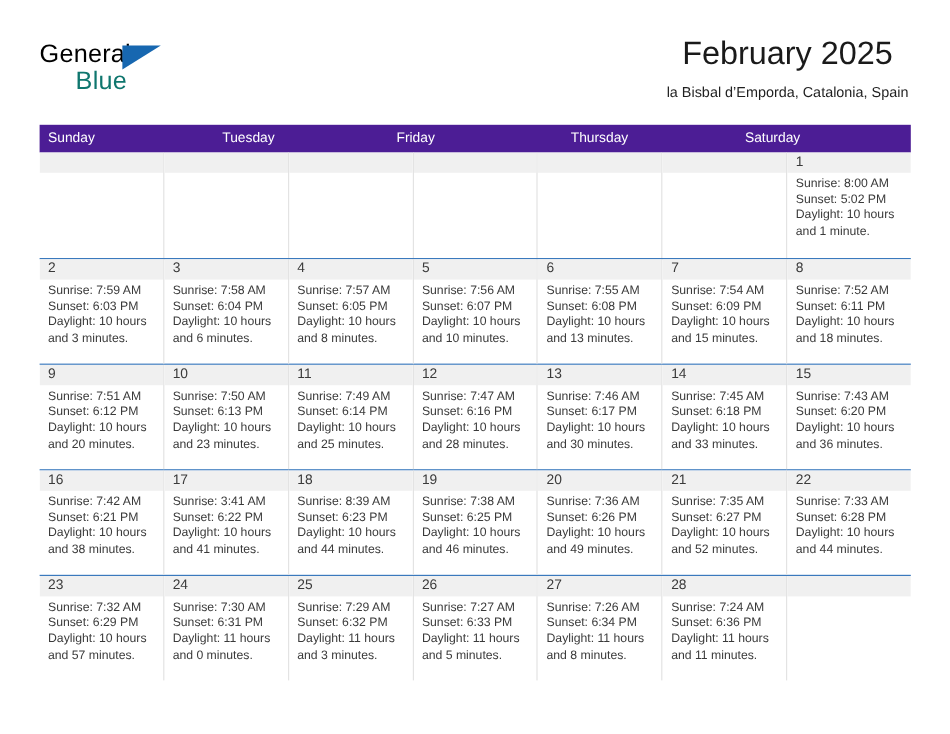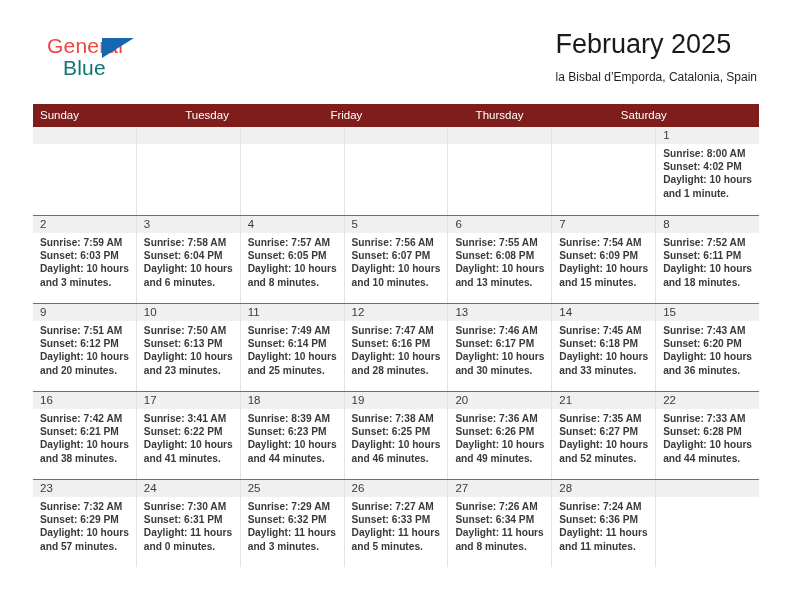--- a/index.html
+++ b/index.html
@@ -35,23 +35,22 @@
     top: 6px;
     width: 200px;
     height: 56px;
   }
   .logo-general {
     position: absolute;
     left: 0;
     top: 0;
     font-size: 21px;
     letter-spacing: 0.2px;
-    color: #ef4444;
+    color: #000000;
     font-family: "Liberation Sans", sans-serif;
-    margin-left: 14px;
   }
   .logo-triangle {
     position: absolute;
     left: 69px;
     top: 4px;
     width: 0;
     height: 0;
     border-left: 32px solid #1767b0;
     border-bottom: 20px solid transparent;
   }
@@ -61,21 +60,21 @@
     top: 22px;
     font-size: 21px;
     letter-spacing: 0.2px;
     color: #0f766e;
   }
 
   .title-block {
     position: absolute;
     right: 0;
     top: 0;
-    text-align: left;
+    text-align: center;
   }
   .cal-title {
     font-size: 27px;
     font-weight: normal;
     color: #1a1a1a;
     line-height: 32px;
     white-space: nowrap;
   }
   .cal-subtitle {
     margin-top: 8px;
@@ -87,21 +86,21 @@
 
   
   .calendar {
     position: absolute;
     left: 33px;
     top: 104px;
     width: 726px;
   }
   .weekday-row {
     display: flex;
-    background: #7f1d1d;
+    background: #4c1d95;
     height: 23px;
   }
   .weekday {
     flex: 1 1 0;
     color: #ffffff;
     font-size: 11.5px;
     line-height: 23px;
     padding-left: 7px;
     box-sizing: border-box;
     white-space: nowrap;
@@ -136,21 +135,20 @@
     box-sizing: border-box;
   }
   .day-cell.empty .day-number {
     background: #f0f0f0;
   }
   .day-info {
     padding: 3px 6px 0 7px;
     font-size: 10.2px;
     line-height: 13.2px;
     color: #3a3a3a;
-    font-weight: bold;
   }
   .day-info div {
     white-space: nowrap;
   }
 </style>
 </head>
 <body>
 
 <div class="page">
 
@@ -230,21 +228,21 @@
               <div></div>
               <div></div>
               <div></div>
               <div></div>
             </div>
           </div>
           <div class="day-cell">
             <div class="day-number">1</div>
             <div class="day-info">
               <div>Sunrise: 8:00 AM</div>
-              <div>Sunset: 4:02 PM</div>
+              <div>Sunset: 5:02 PM</div>
               <div>Daylight: 10 hours</div>
               <div>and 1 minute.</div>
             </div>
           </div>
         </div>
         <div class="week-row">
           <div class="day-cell">
             <div class="day-number">2</div>
             <div class="day-info">
               <div>Sunrise: 7:59 AM</div>

